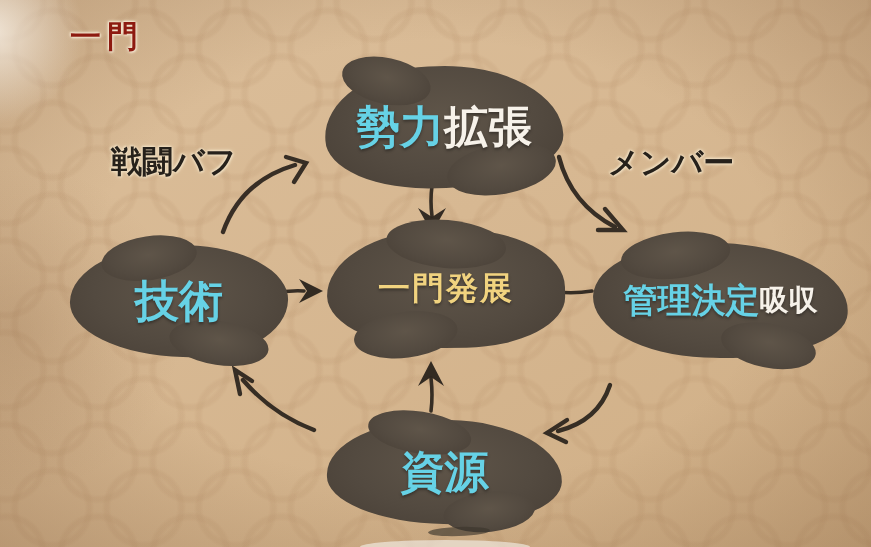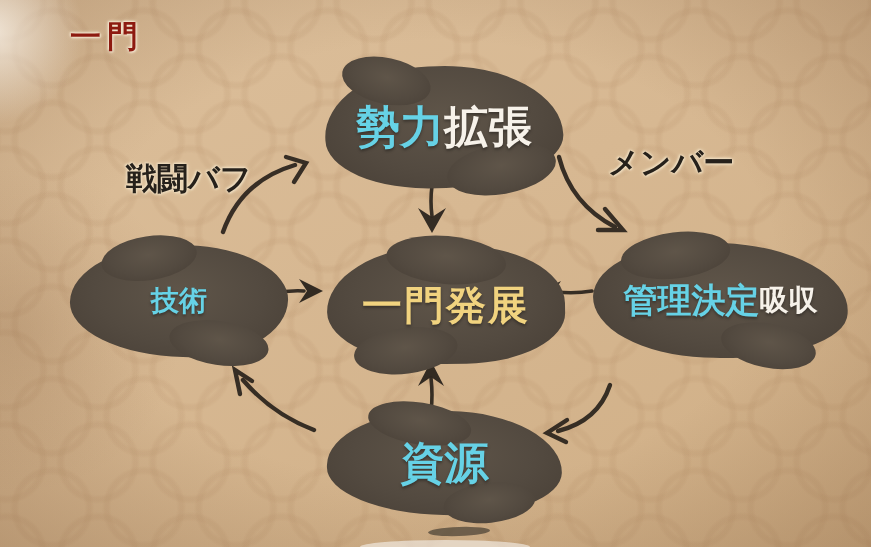--- a/index.html
+++ b/index.html
@@ -47,37 +47,37 @@
   .node-right .blob::before{width:110px;height:46px;left:26px;top:-9px;transform:rotate(-9deg);}
   .node-right .blob::after{width:96px;height:44px;right:30px;bottom:-8px;transform:rotate(9deg);}
   .node-bottom .blob{border-radius:50% 50% 48% 52% / 56% 60% 44% 46%;transform:rotate(1deg);}
   .node-bottom .blob::before{width:104px;height:42px;left:40px;top:-8px;transform:rotate(8deg);}
   .node-bottom .blob::after{width:92px;height:40px;right:26px;bottom:-7px;transform:rotate(-7deg);}
   .node span{position:relative;z-index:1;text-shadow:0 2px 3px rgba(0,0,0,.35);}
   .t-cyan{color:#66d2e6;}
   .t-white{color:#f7f2ea;}
   .t-gold{color:#f1d37f;}
   .node-top{left:325px;top:66px;width:238px;height:122px;font-size:44px;}
-  .node-left{left:70px;top:245px;width:218px;height:112px;font-size:28px;}
-  .node-center{left:327px;top:246px;width:238px;height:118px;font-size:40px;letter-spacing:2px;}
+  .node-left{left:70px;top:245px;width:218px;height:112px;font-size:44px;}
+  .node-center{left:327px;top:230px;width:238px;height:118px;font-size:32px;letter-spacing:2px;}
   .node-right{left:593px;top:243px;width:255px;height:115px;font-size:34px;}
   .node-right .t-white{font-size:29px;}
-  .node-bottom{left:327px;top:411px;width:235px;height:104px;font-size:44px;}
+  .node-bottom{left:327px;top:420px;width:235px;height:104px;font-size:44px;}
   
   .title{
     position:absolute;left:35px;top:16px;font-size:31px;font-weight:bold;color:#8d1a10;
     letter-spacing:6px;
     text-shadow:0 0 2px #f2e4cd,0 0 4px #f2e4cd,1px 1px 2px #f2e4cd,-1px -1px 2px #f2e4cd;
     margin-left:35px;
   }
   .edge-label{
     position:absolute;font-size:31px;font-weight:bold;color:#26211b;white-space:nowrap;
     text-shadow:0 0 3px #eedcbe,0 0 5px #eedcbe,1px 1px 2px #eedcbe,-1px -1px 2px #eedcbe;
   }
-  .lbl-battle{left:111px;top:158px;margin-left:15px;}
+  .lbl-battle{left:111px;top:141px;}
   .lbl-members{left:608px;top:142px;}
   .lbl-donation{left:606px;top:414px;letter-spacing:2px;}
   .lbl-management{left:117px;top:414px;}
   .arrows{position:absolute;inset:0;pointer-events:none;}
   
   .smudge-dark{position:absolute;left:428px;top:527px;width:62px;height:9px;border-radius:50%;
     background:#3c352d;opacity:.65;transform:rotate(-2deg);}
   .smudge-light{position:absolute;left:360px;top:540px;width:170px;height:14px;border-radius:50%;
     background:rgba(246,243,238,.6);}
 </style>

